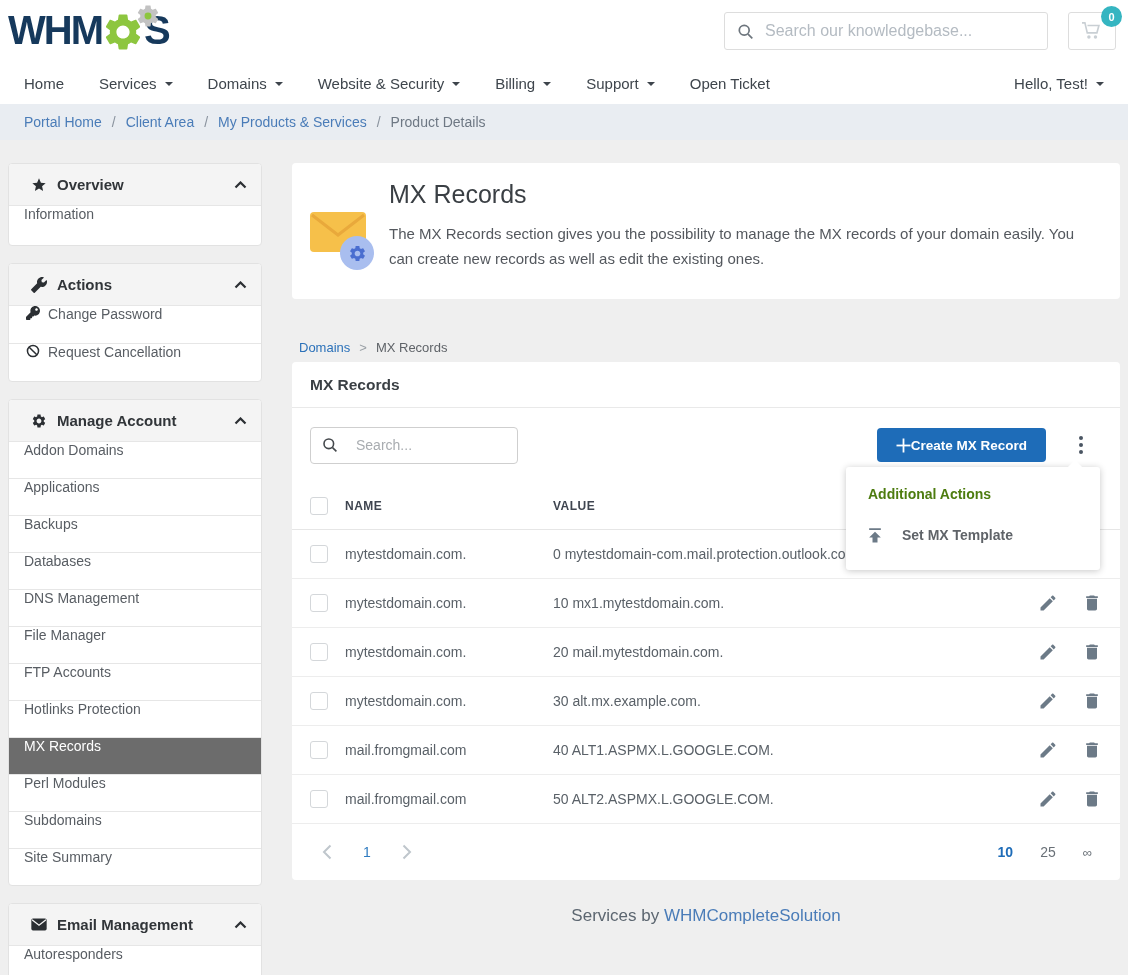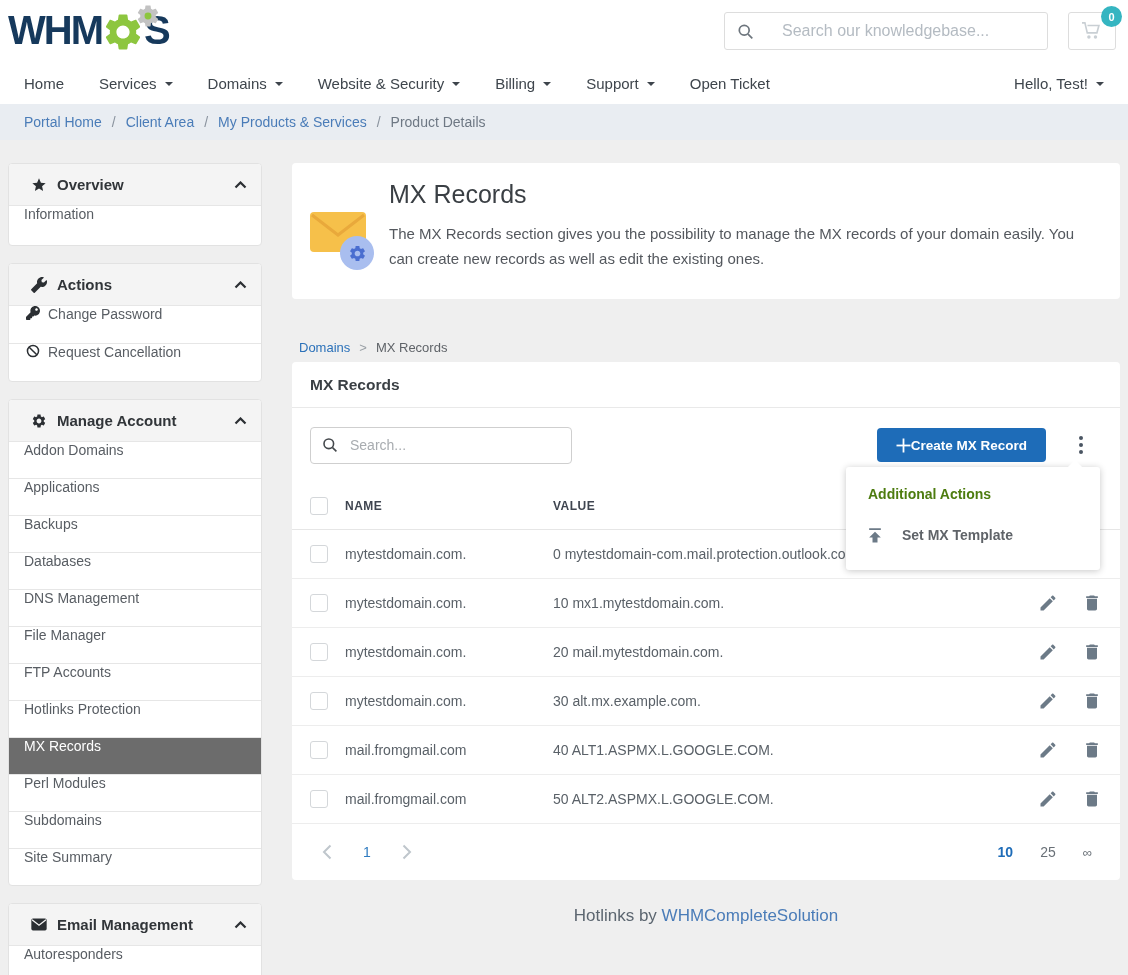--- a/index.html
+++ b/index.html
@@ -7,21 +7,21 @@
   body { font-family:"Liberation Sans","DejaVu Sans",sans-serif; background:#efefef; color:#333; }
   a { text-decoration:none; }
 
   
   .top-header { background:#fff; height:62px; position:relative; }
   .logo { position:absolute; left:8px; top:4px; display:flex; align-items:center; cursor:pointer; }
   .logo-txt { font-size:40px; font-weight:800; color:#16395c; letter-spacing:-2px; line-height:52px; }
   .logo-gear { position:relative; width:46px; height:52px; margin:0 -3px 0 -1px; }
   .logo-gear .big { position:absolute; left:0; top:6px; }
   .logo-gear .small { position:absolute; right:-14px; top:-1px; }
-  .hdr-search { position:absolute; right:80px; top:12px; width:324px; height:38px; border:1px solid #ddd; border-radius:3px; display:flex; align-items:center; padding:0 12px; gap:28px; background:#fff; }
+  .hdr-search { position:absolute; right:80px; top:12px; width:324px; height:38px; border:1px solid #ddd; border-radius:3px; display:flex; align-items:center; padding:0 12px; gap:11px; background:#fff; }
   .hdr-search input { border:none; outline:none; flex:1; font-size:16px; color:#555; font-family:inherit; background:transparent; }
   .hdr-search input::placeholder { color:#b4bbc2; }
   .cart-btn { position:absolute; right:12px; top:12px; width:48px; height:38px; border:1px solid #ddd; border-radius:3px; display:flex; align-items:center; justify-content:center; background:#fff; cursor:pointer; }
   .cart-badge { position:absolute; top:-7px; right:-7px; background:#35b5c1; color:#fff; width:21px; height:21px; border-radius:50%; font-size:11px; font-weight:bold; display:flex; align-items:center; justify-content:center; }
 
   
   .main-nav { background:#fff; height:42px; display:flex; align-items:center; padding:0 24px; gap:35px; font-size:15px; color:#3e454c; }
   .nav-item { display:flex; align-items:center; gap:8px; cursor:pointer; white-space:nowrap; }
   .caret { width:0; height:0; border-left:4px solid transparent; border-right:4px solid transparent; border-top:4px solid #3e454c; margin-top:2px; }
   .nav-user { margin-left:auto; }
@@ -58,21 +58,21 @@
 
   
   .sub-breadcrumb { font-size:13px; margin:0 0 7px 7px; display:flex; align-items:center; gap:9px; color:#5f6368; }
   .sub-breadcrumb a { color:#2b71b9; }
   .sub-sep { color:#9aa0a6; }
 
   
   .data-card { background:#fff; border-radius:4px; position:relative; }
   .card-title { height:46px; display:flex; align-items:center; padding:0 18px; font-size:15.5px; font-weight:bold; color:#3a3f44; border-bottom:1px solid #e9e9e9; }
   .toolbar { height:74px; display:flex; align-items:center; padding:0 30px 0 18px; }
-  .table-search { width:262px; height:37px; border:1px solid #cfcfcf; border-radius:4px; display:flex; align-items:center; padding:0 11px; gap:12px; }
+  .table-search { width:208px; height:37px; border:1px solid #cfcfcf; border-radius:4px; display:flex; align-items:center; padding:0 11px; gap:18px; }
   .table-search input { border:none; outline:none; flex:1; width:100%; font-size:14px; color:#555; font-family:inherit; }
   .table-search input::placeholder { color:#a8acb0; }
   .create-btn { margin-left:auto; height:34px; background:#1e6cb8; color:#fff; border:none; border-radius:4px; font-size:13.5px; font-weight:bold; font-family:inherit; display:flex; align-items:center; padding:0 19px; cursor:pointer; }
   .kebab { margin-left:26px; width:18px; height:34px; display:flex; flex-direction:column; align-items:center; justify-content:center; gap:3px; cursor:pointer; background:none; border:none; }
   .kebab i { width:4px; height:4px; border-radius:50%; background:#4a5562; }
 
   .thead { height:48px; display:flex; align-items:center; padding:0 18px; border-bottom:1px solid #e6e6e6; font-size:12px; font-weight:bold; color:#3f4550; letter-spacing:.5px; }
   .checkbox { width:18px; height:18px; border:1px solid #d4d7da; border-radius:3px; background:#fff; flex:none; cursor:pointer; }
   .col-name { width:208px; margin-left:17px; }
   .col-value { flex:1; }
@@ -440,17 +440,17 @@
         <div class="dd-item">
           <svg width="20" height="20" viewBox="0 0 24 24">
               <path fill="currentColor" d="M5 4v2h14V4H5zm7 4l-7 7h4v6h6v-6h4l-7-7z"></path>
             </svg>
           <span>Set MX Template</span>
         </div>
       </div>
     </div>
 
     <div class="footer">
-      <span>Hotlinks by</span>
+      <span>Services by</span>
       <a href="#">WHMCompleteSolution</a>
     </div>
   </div>
 </div>
 
 </body></html>

